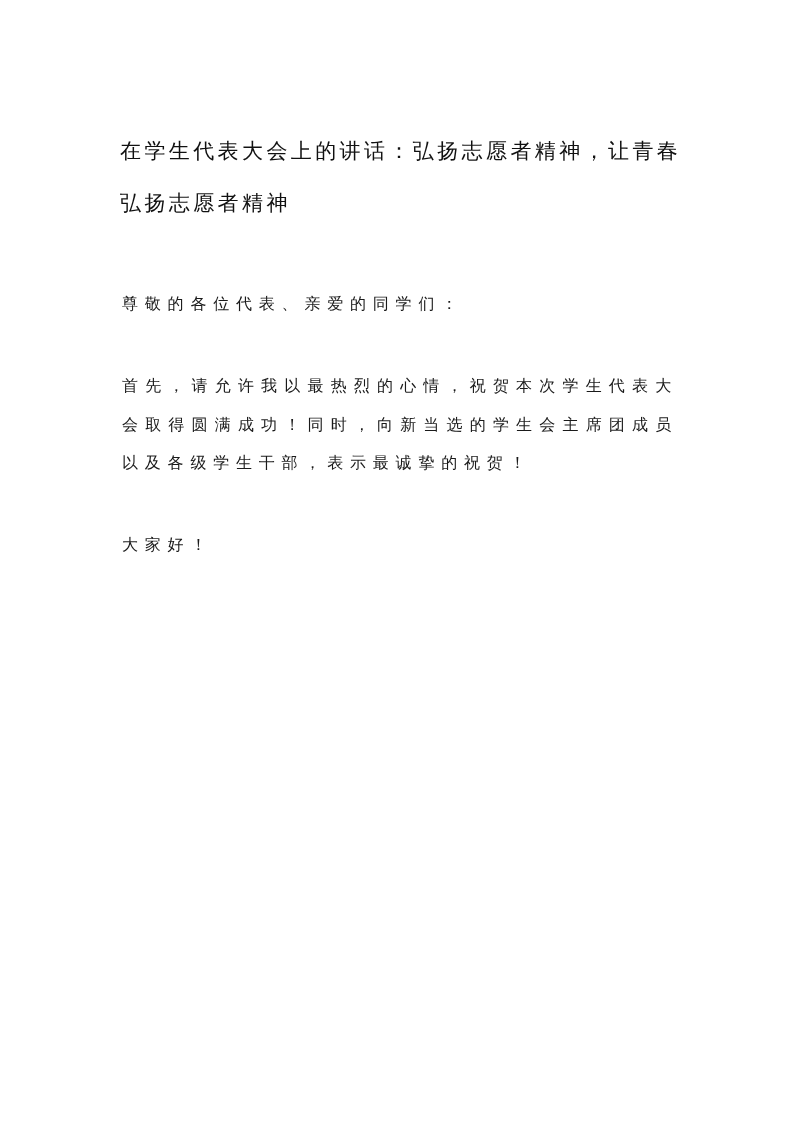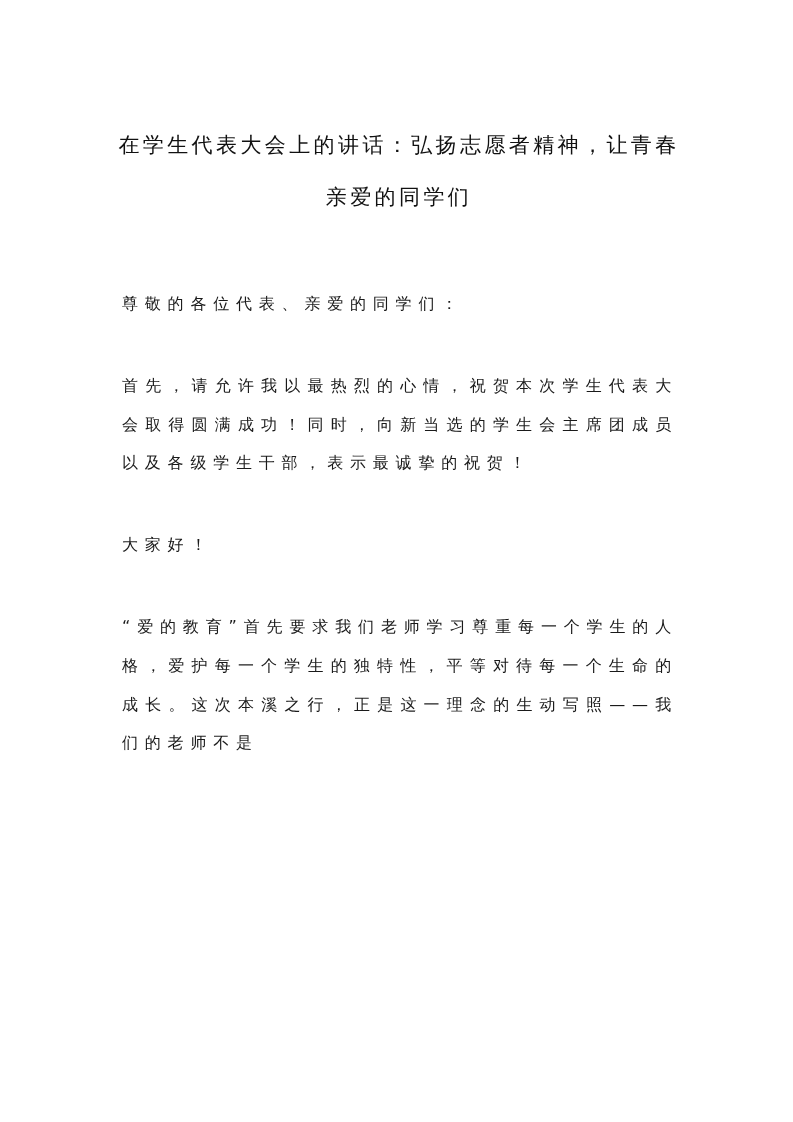--- a/index.html
+++ b/index.html
@@ -21,22 +21,21 @@
       top: 0;
       width: 793px;
       height: 1122px;
       background: #ffffff;
     }
     .title {
       position: absolute;
       left: 112px;
       width: 570px;
       top: 117px;
-      margin: 2px;
-      text-align: center;
+      margin: 8px;
       font-size: 21px;
       font-weight: normal;
       letter-spacing: 3.4px;
       line-height: 52px;
       color: #111111;
     }
     .title span { display: block; }
     .body-text {
       position: absolute;
       left: 122px;
@@ -53,22 +52,21 @@
       word-break: break-all;
     }
     .para.heading { }
   </style>
 </head>
 <body>
 
 <div class="page">
   <h1 class="title">
     <span>在学生代表大会上的讲话：弘扬志愿者精神，让青春</span>
-    <span>亲爱的同学们</span>
+    <span>弘扬志愿者精神</span>
   </h1>
 
   <div class="body-text">
     <p class="para">尊敬的各位代表、亲爱的同学们：</p>
     <p class="para">首先，请允许我以最热烈的心情，祝贺本次学生代表大会取得圆满成功！同时，向新当选的学生会主席团成员以及各级学生干部，表示最诚挚的祝贺！</p>
     <p class="para">大家好！</p>
-    <p class="para">“爱的教育”首先要求我们老师学习尊重每一个学生的人格，爱护每一个学生的独特性，平等对待每一个生命的成长。这次本溪之行，正是这一理念的生动写照——我们的老师不是</p>
   </div>
 </div>
 
 </body></html>

